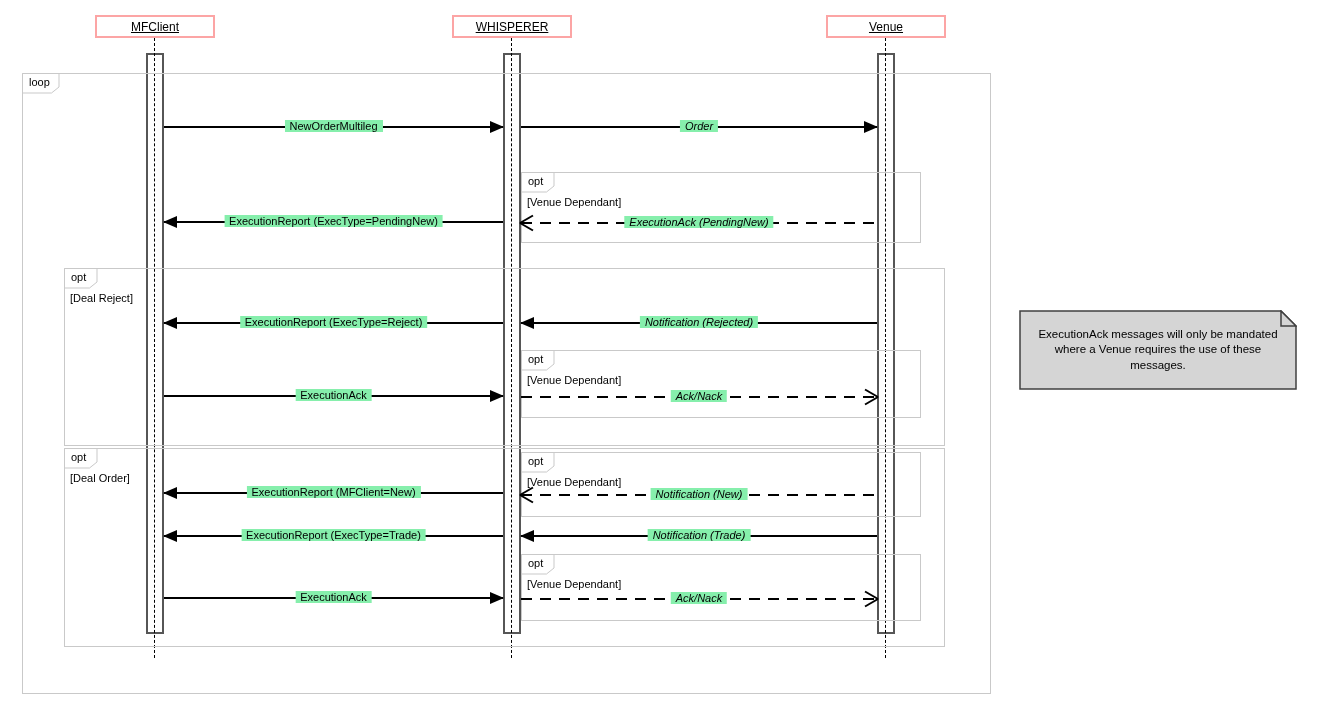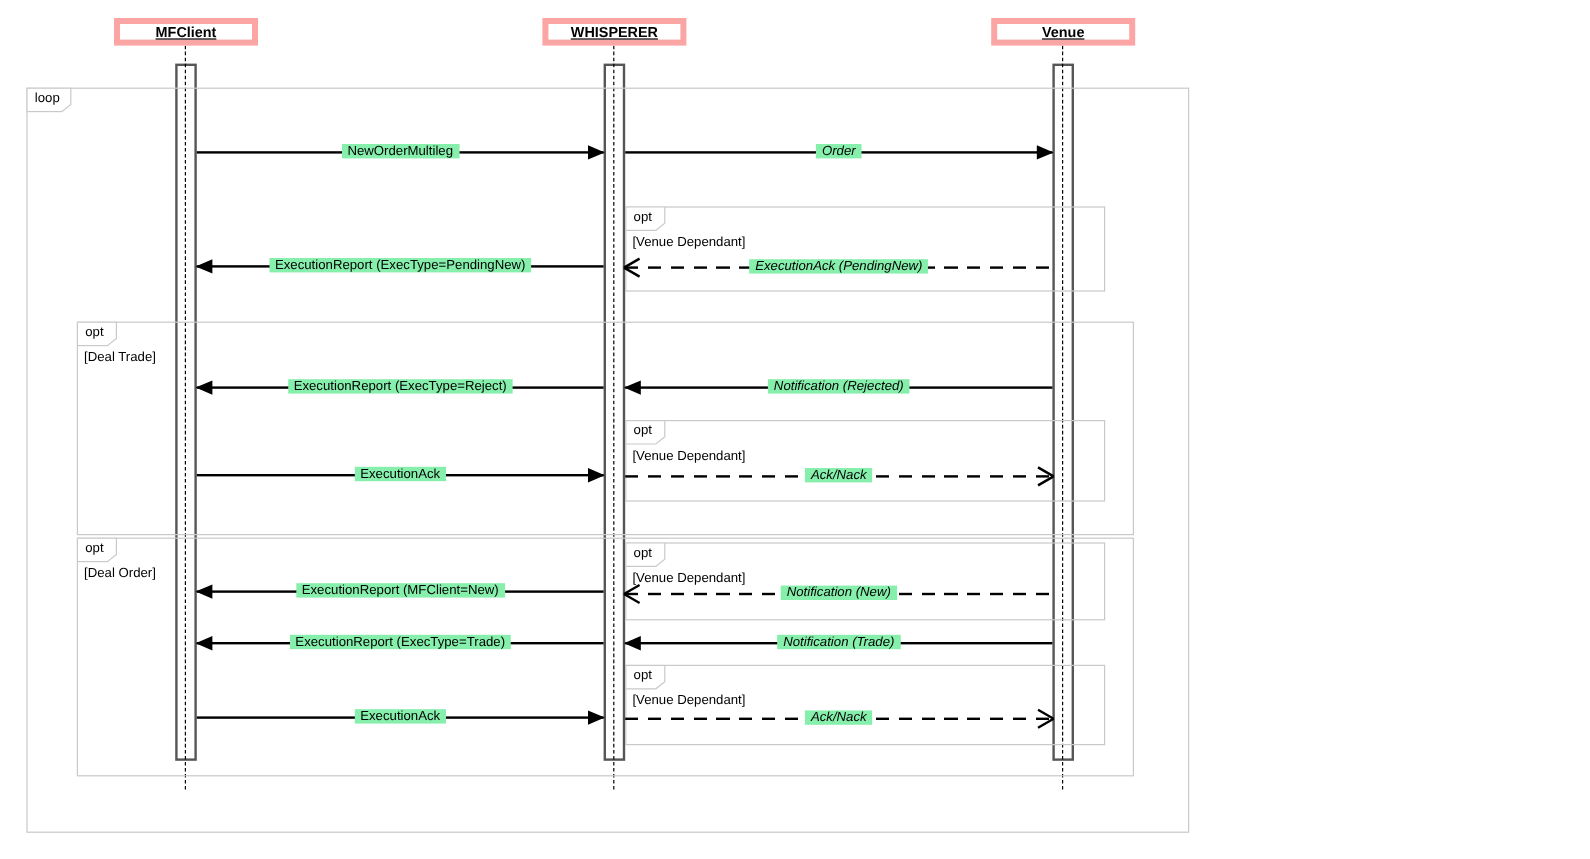--- a/index.html
+++ b/index.html
@@ -3,23 +3,23 @@
 <meta charset="utf-8">
 <style>
   html,body{margin:0;padding:0;background:#ffffff;}
   #canvas{
     position:relative;width:1325px;height:716px;background:#ffffff;
     font-family:"Liberation Sans", sans-serif;color:#000;overflow:hidden;
   }
   
   .participant{
     position:absolute;top:15px;width:120px;height:23px;box-sizing:border-box;
-    background:#fff;border:5px solid #fca5a5;z-index:7;
+    background:#fff;border:2px solid #fca5a5;z-index:7;
     display:flex;align-items:center;justify-content:center;
-    font-weight:bold;font-size:12px;text-decoration:underline;
+    font-weight:normal;font-size:12px;text-decoration:underline;
   }
   
   .lifeline{
     position:absolute;top:38px;height:620px;width:0;
     border-left:1px dashed #000;z-index:4;
   }
   
   .activation{
     position:absolute;top:53px;height:581px;width:18px;box-sizing:border-box;
     background:#fff;border:2px solid #565656;z-index:3;
@@ -95,21 +95,21 @@
     </svg>
     <span class="frame-tab-label">opt</span>
     <span class="frame-guard">[Venue Dependant]</span>
   </div>
 
   <div class="frame" style="left:64px;top:268px;width:881px;height:178px">
     <svg class="frame-tab" width="34" height="21">
       <path d="M0.5,0.5 H33 V14 L25.5,20 H0.5 Z" fill="#ffffff" stroke="#c9c9c9"></path>
     </svg>
     <span class="frame-tab-label">opt</span>
-    <span class="frame-guard">[Deal Trade]</span>
+    <span class="frame-guard">[Deal Reject]</span>
   </div>
 
   <div class="frame" style="left:521px;top:350px;width:400px;height:68px">
     <svg class="frame-tab" width="34" height="21">
       <path d="M0.5,0.5 H33 V14 L25.5,20 H0.5 Z" fill="#ffffff" stroke="#c9c9c9"></path>
     </svg>
     <span class="frame-tab-label">opt</span>
     <span class="frame-guard">[Venue Dependant]</span>
   </div>
 
@@ -226,15 +226,22 @@
     <div class="arrowhead filled right"></div>
     <span class="msg-label">ExecutionAck</span>
   </div>
 
   <div class="msg dashed" style="left:521px;top:599px;width:356px">
     <div class="msg-line"></div>
     <div class="arrowhead open right"></div>
     <span class="msg-label italic">Ack/Nack</span>
   </div>
 
+  <div class="note" style="left:1019px;top:310px;width:278px;height:80px">
+    <svg width="278" height="80">
+      <path d="M1,1 H262 L277,16 V79 H1 Z" fill="#d5d5d5" stroke="#404040" stroke-width="1.5"></path>
+      <path d="M262,1 V16 H277 Z" fill="#d5d5d5" stroke="#404040" stroke-width="1.5"></path>
+    </svg>
+    <span class="note-text">ExecutionAck messages will only be mandated where a Venue requires the use of these messages.</span>
+  </div>
 
 
 </div>
 
 </body></html>

